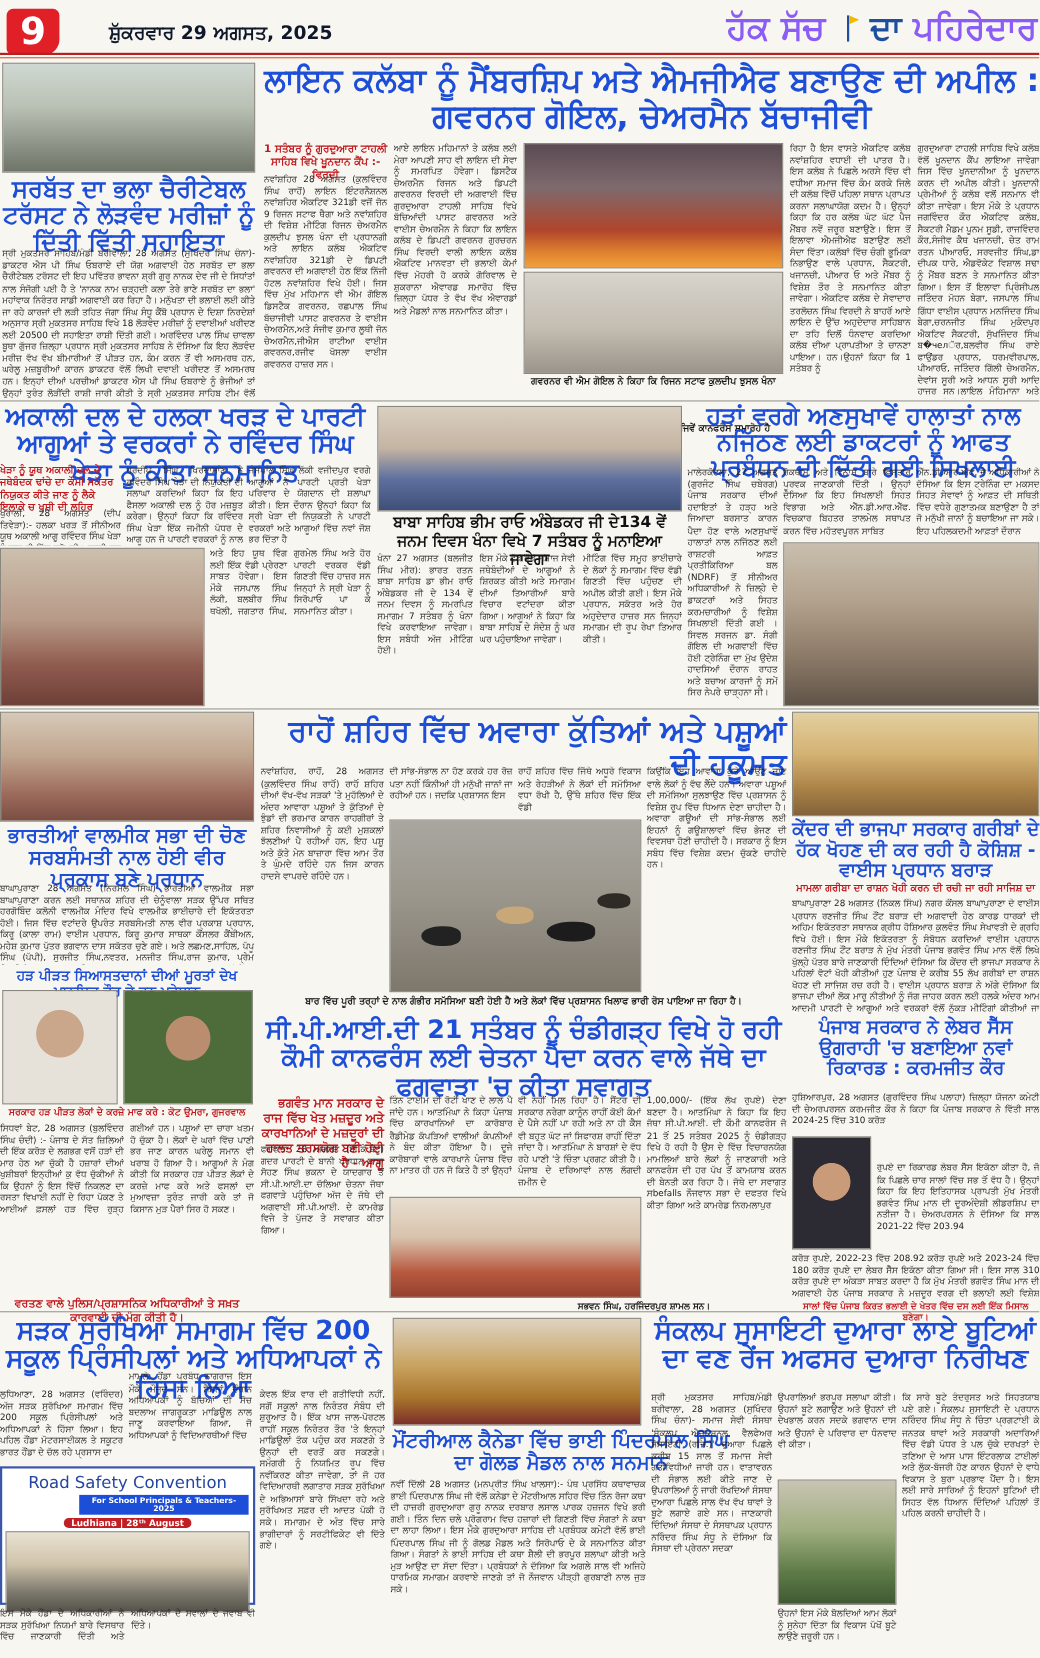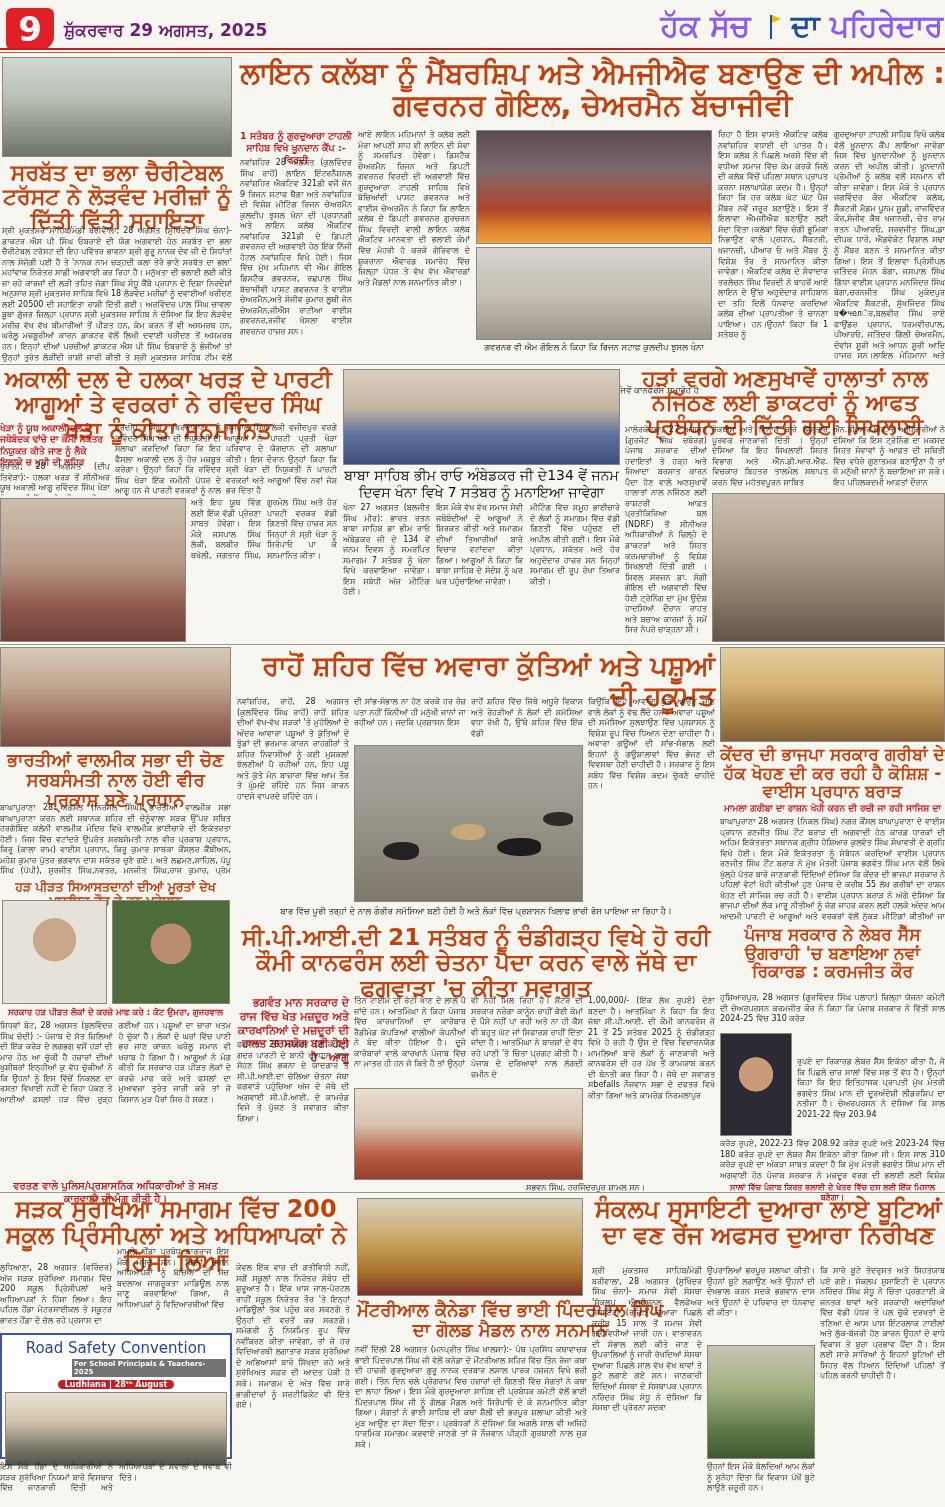--- a/index.html
+++ b/index.html
@@ -3,39 +3,39 @@
 <meta charset="utf-8">
 <style>
   * { margin:0; padding:0; box-sizing:border-box; }
   html,body { width:945px; }
   body {
     position:relative; width:945px; height:1507px;
     background:#f8f6f0; overflow:hidden;
     font-family:"DejaVu Sans","Liberation Sans",sans-serif; color:#1c1c1c;
   }
   .abs { position:absolute; }
-  .hd { font-weight:bold; color:#c2410c; text-align:center; line-height:1.1; }
+  .hd { font-weight:bold; color:#1d4ed8; text-align:center; line-height:1.1; }
   .bt { font-size:8px; line-height:1.32; text-align:justify; overflow:hidden; color:#232323; }
   .kick { color:#c0181d; font-weight:bold; text-align:center; line-height:1.25; }
-  .cap { font-weight:normal; text-align:center; line-height:1.2; color:#101010; }
+  .cap { font-weight:bold; text-align:center; line-height:1.2; color:#101010; }
   .photo { background:#b9b2a6; border:1px solid #8a877f; overflow:hidden; }
   .sep { background:#9a9891; height:1px; }
   .pgnum {
     background:#e01f26; color:#fff; font-weight:bold; font-size:34px;
     display:flex; align-items:center; justify-content:center;
     border-radius:6px 6px 14px 6px;
   }
-  .date { font-weight:bold; font-size:17px; color:#701a75; }
+  .date { font-weight:bold; font-size:17px; color:#0f172a;margin-left:35px; }
   .mast { font-weight:bold; font-size:30px; letter-spacing:0; white-space:nowrap; }
   .mast .r { color:#8b5cf6; }
   .mast .b { color:#1d4f9e; }
   .rule2 { border-top:2px solid #b5211f; border-bottom:1px solid #e0542c; height:5px; }
   .banner { background:#ffffff; border:2px solid #3a57a7; }
   .banner .t1 { color:#2446a0; font-weight:normal; font-size:15px; text-align:center; }
-  .banner .t2 { background:#737373; color:#fff; font-size:7px; font-weight:bold; padding:1px 2px; }
+  .banner .t2 { background:#1d4ed8; color:#fff; font-size:7px; font-weight:bold; text-align:center; padding:1px 2px; }
   .banner .rib { background:#c21f25; color:#fff; font-size:8px; font-weight:bold; text-align:center; border-radius:8px; }
 </style>
 </head>
 <body>
 
 <div class="abs pgnum" style="left:6px;top:8px;width:48px;height:42px;">9</div>
 <div class="abs date" style="left:64px;top:20px;">ਸ਼ੁੱਕਰਵਾਰ 29 ਅਗਸਤ, 2025</div>
 <div class="abs mast" style="left:618px;top:8px;width:325px;text-align:right;">
   <span class="r">ਹੱਕ ਸੱਚ</span>
   <svg width="20" height="26" viewBox="0 0 20 26" style="vertical-align:-3px;">

